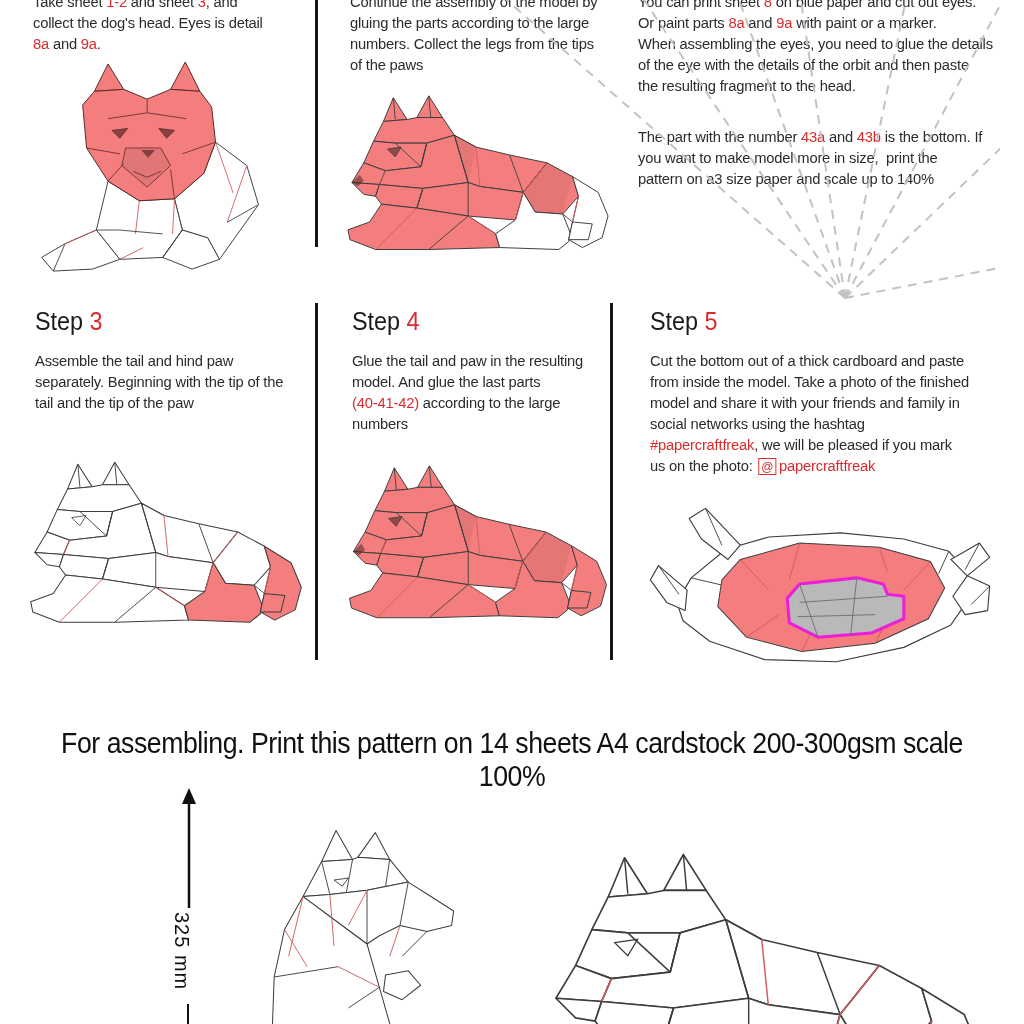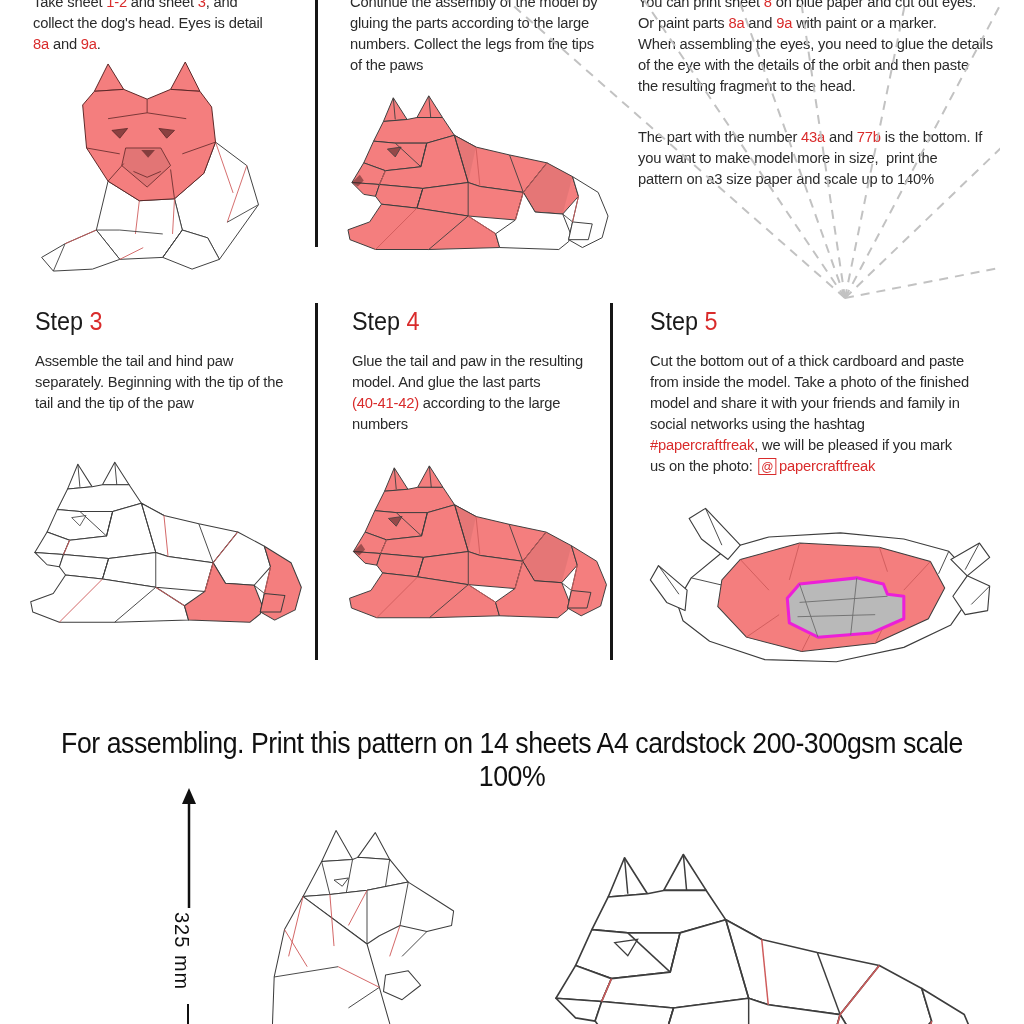--- a/index.html
+++ b/index.html
@@ -195,21 +195,21 @@
 gluing the parts according to the large
 numbers. Collect the legs from the tips
 of the paws</span></div>
 
   <div class="txt" style="left:638px;top:-9px;width:400px;"><span>You can print sheet </span><span class="seg-red">8</span><span> on blue paper and cut out eyes.
 Or paint parts </span><span class="seg-red">8a</span><span> and </span><span class="seg-red">9a</span><span> with paint or a marker.
 When assembling the eyes, you need to glue the details
 of the eye with the details of the orbit and then paste
 the resulting fragment to the head.</span></div>
 
-  <div class="txt" style="left:638px;top:126px;width:400px;"><span>The part with the number </span><span class="seg-red">43a</span><span> and </span><span class="seg-red">77b</span><span> is the bottom. If
+  <div class="txt" style="left:638px;top:126px;width:400px;"><span>The part with the number </span><span class="seg-red">43a</span><span> and </span><span class="seg-red">43b</span><span> is the bottom. If
 you want to make model more in size,  print the
 pattern on a3 size paper and scale up to 140%</span></div>
 
   <div class="vdiv" style="left:315px;top:0;height:247px;"></div>
   <div class="vdiv" style="left:315px;top:303px;height:357px;"></div>
   <div class="vdiv" style="left:610px;top:303px;height:357px;"></div>
 
   <svg class="ill" style="left:0;top:0;" width="1024" height="320">
     <g stroke="#c2c2c2" stroke-width="2" stroke-dasharray="9 7" fill="none">
       <line x1="845" y1="298" x2="500" y2="-6"></line>

